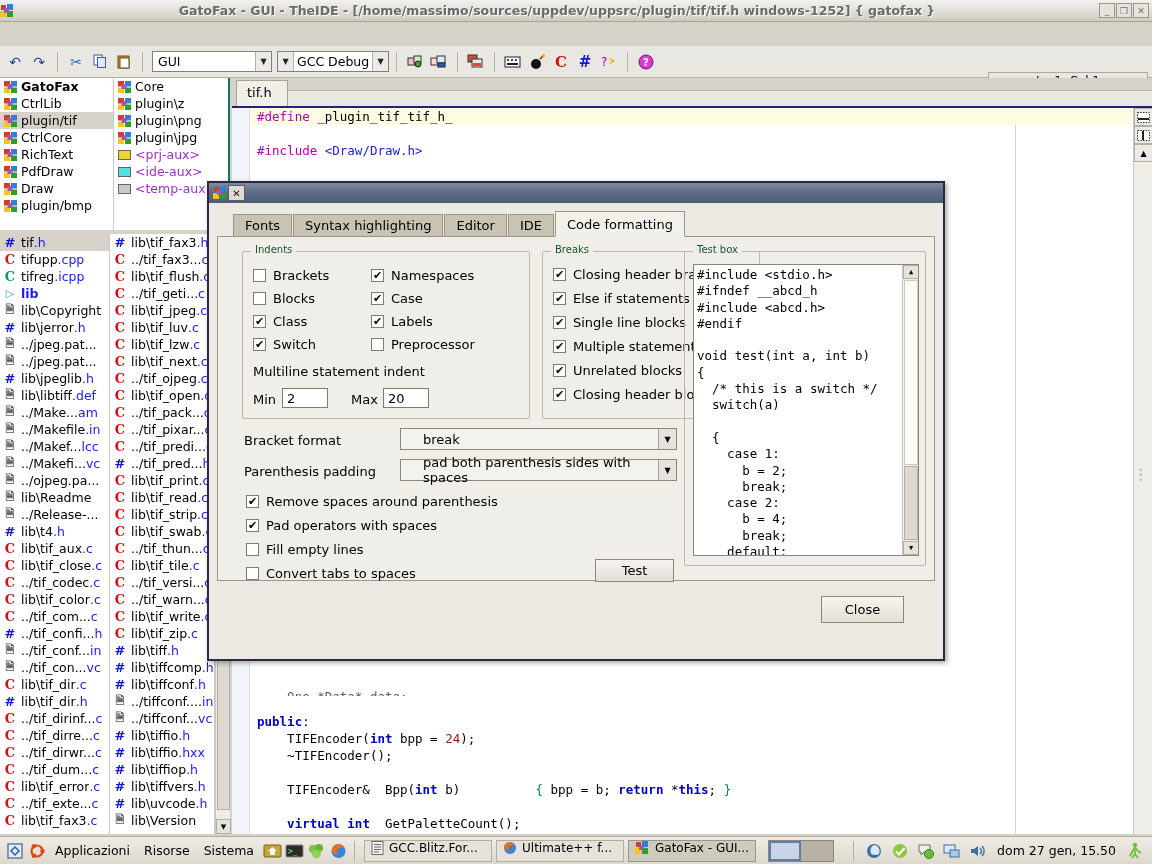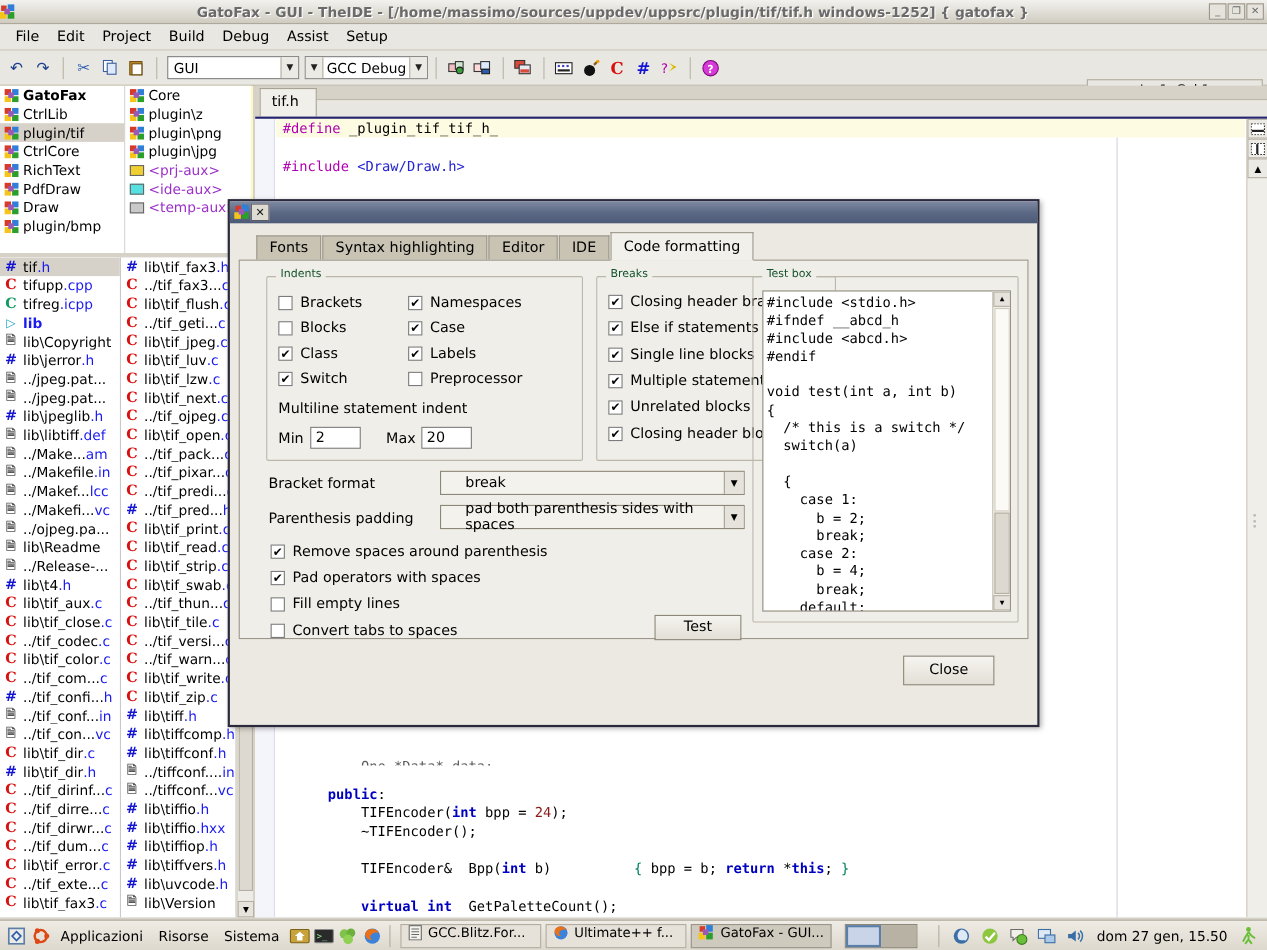--- a/index.html
+++ b/index.html
@@ -69,21 +69,21 @@
   }
   .lncol{
     position:absolute; right:4px; top:26px; width:160px; height:18px;
     background:#e9e7e1; border:1px solid #b0aa9d; color:#000;
     display:flex;align-items:center;justify-content:center; font-size:12px;
   }
 
   
   .pkgpanel{
     position:absolute; left:0; top:78px; width:230px; height:152px;
-    background:#fef9c3; display:flex;
+    background:#0f766e; display:flex;
   }
   .pkgcol{ width:114px; height:100%; background:#fff; overflow:hidden;
            border-right:1px solid #c9c9c9; }
   .pkgcol.second{ border-right:none; }
   .row{
     height:17px; display:flex; align-items:center; padding-left:3px;
     font-size:12.5px; white-space:nowrap; overflow:hidden; color:#000;
   }
   .row.sel{ background:#d6d2ca; }
   .row .lbl{ overflow:hidden; text-overflow:clip; white-space:nowrap; }
@@ -244,29 +244,20 @@
         <i class="ai5"></i>
     </span>
     <div class="tb-title">GatoFax - GUI - TheIDE - [/home/massimo/sources/uppdev/uppsrc/plugin/tif/tif.h windows-1252] { gatofax }</div>
     <div class="tb-btns">
       <div class="tb-btn">_</div>
       <div class="tb-btn">❐</div>
       <div class="tb-btn">✕</div>
     </div>
   </div>
 
-  <div class="menubar">
-    <div class="mi">File</div>
-    <div class="mi">Edit</div>
-    <div class="mi">Project</div>
-    <div class="mi">Build</div>
-    <div class="mi">Debug</div>
-    <div class="mi">Assist</div>
-    <div class="mi">Setup</div>
-  </div>
 
   <div class="toolbar">
     <div class="tbi" style="color:#1b3f8f">↶</div>
     <div class="tbi" style="color:#1b3f8f">↷</div>
     <div class="tbsep"></div>
     <div class="tbi" style="color:#2a5db0">✂</div>
     <div class="tbi">
       <svg width="15" height="15" viewBox="0 0 15 15">
           <rect x="1" y="1" width="8" height="10" fill="#fff" stroke="#3a5f9e"></rect>
           <rect x="4.5" y="3.5" width="8" height="10" fill="#dfe9fa" stroke="#3a5f9e"></rect>
@@ -890,21 +881,21 @@
     </div>
 
     <div class="editor">
       <div class="gutter"></div>
       <div class="colguide" style="left:783px;"></div>
       <div class="codearea" id="code-top">
           <div class="cl hl-yellow"><span class="pp">#define</span> _plugin_tif_tif_h_</div>
           <div class="cl">&nbsp;</div>
           <div class="cl"><span class="pp">#include</span> <span class="str">&lt;Draw/Draw.h&gt;</span></div>
         </div>
-      <div class="codearea" id="code-bottom" style="top:580px;height:148px;padding-left:41px;">
+      <div class="codearea" id="code-bottom" style="top:580px;height:148px;">
           <div class="cl" style="overflow: hidden; height: 8px; opacity: 0.65;">    One *Data* data;</div>
           <div class="cl">&nbsp;</div>
           <div class="cl"><span class="kw">public</span>:</div>
           <div class="cl">    TIFEncoder(<span class="kw">int</span> bpp = <span class="num">24</span>);</div>
           <div class="cl">    ~TIFEncoder();</div>
           <div class="cl">&nbsp;</div>
           <div class="cl">    TIFEncoder&amp;  Bpp(<span class="kw">int</span> b)          <span class="green">{</span> bpp = b; <span class="kw">return</span> *<span class="kw">this</span>; <span class="green">}</span></div>
           <div class="cl">&nbsp;</div>
           <div class="cl">    <span class="kw">virtual</span> <span class="kw">int</span>  GetPaletteCount();</div>
           <div class="cl">    <span class="kw">virtual</span> <span class="kw">void</span> Start(Size sz);</div>

